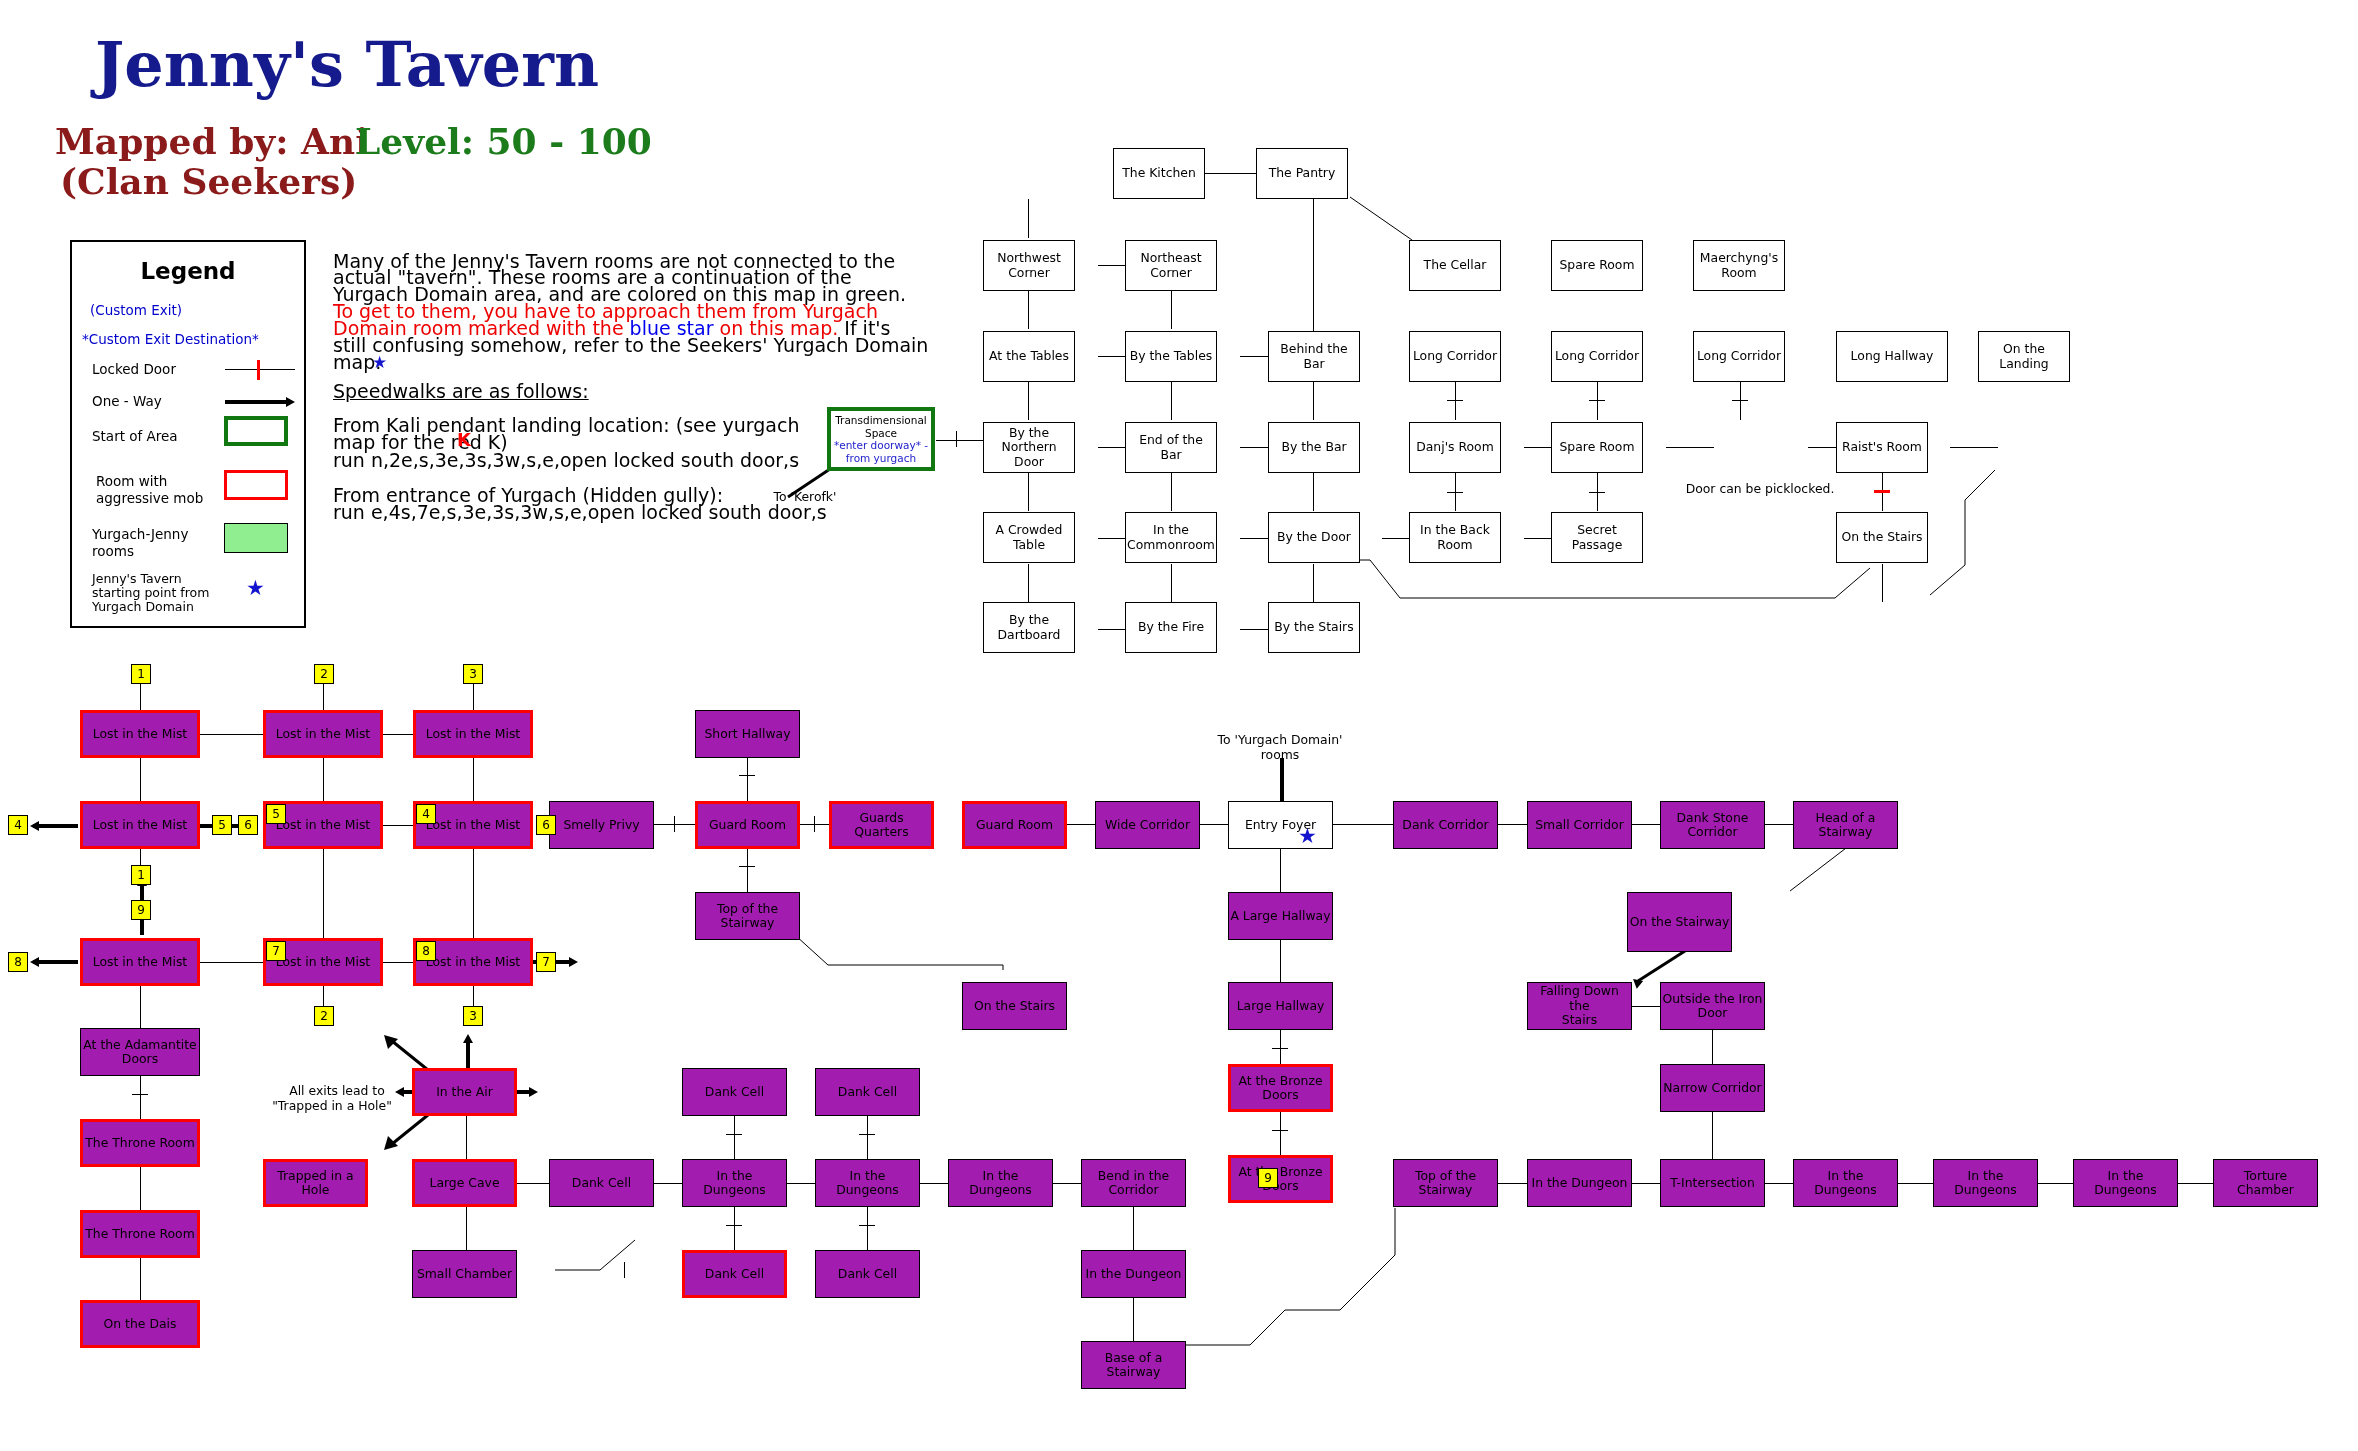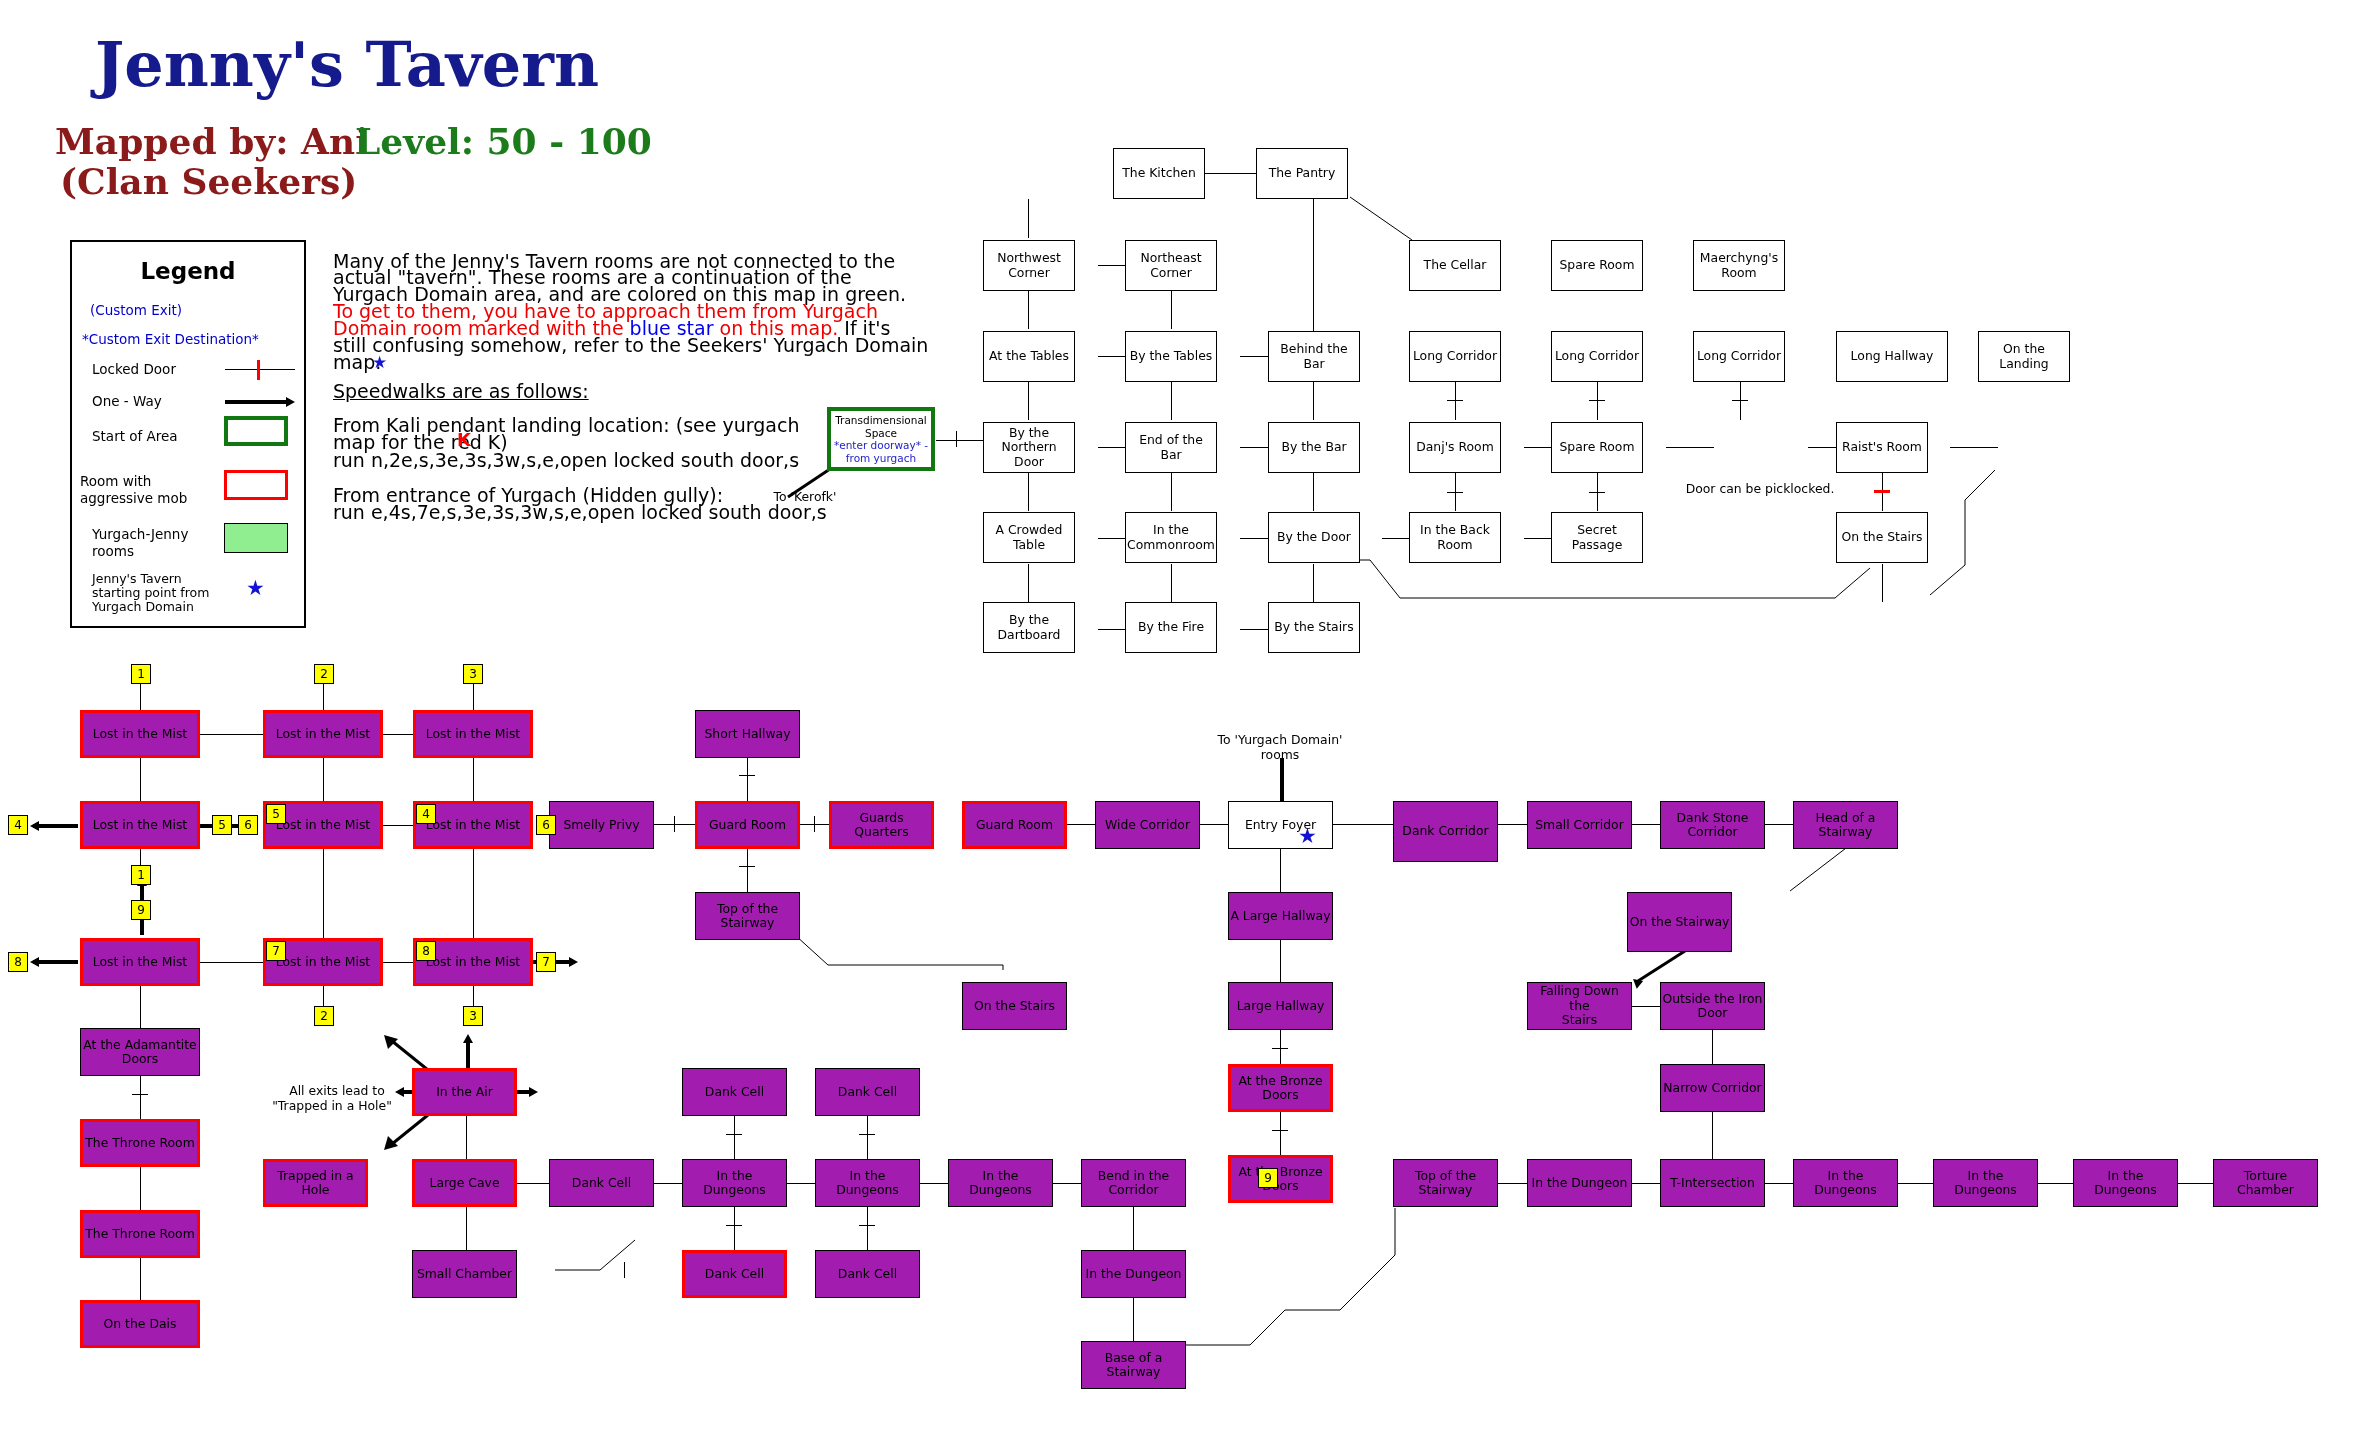--- a/index.html
+++ b/index.html
@@ -207,21 +207,21 @@
   <div class="lg-sym" style="left:225px; top:369px; width:70px; height:1px; background:#000;"></div>
   <div class="lg-sym" style="left:257px; top:360px; width:3px; height:20px; background:#ff0000;"></div>
 
   <div class="legend-row" style="left:92px; top:394px;">One - Way</div>
   <div class="lg-sym" style="left:225px; top:400px; width:62px; height:4px; background:#000;"></div>
   <div class="arrow right" style="left:286px; top:397px;"></div>
 
   <div class="legend-row" style="left:92px; top:429px;">Start of Area</div>
   <div class="lg-sym" style="left:224px; top:416px; width:64px; height:30px; border:4px solid #117711; background:#fff; box-sizing:border-box;"></div>
 
-  <div class="legend-row" style="left:80px; top:473px; line-height:17px;">
+  <div class="legend-row" style="left:96px; top:473px; line-height:17px;">
     <div>Room with</div>
     <div>aggressive mob</div>
   </div>
   <div class="lg-sym" style="left:224px; top:470px; width:64px; height:30px; border:3px solid #ff0000; background:#fff; box-sizing:border-box;"></div>
 
   <div class="legend-row" style="left:92px; top:526px; line-height:17px;">
     <div>Yurgach-Jenny</div>
     <div>rooms</div>
   </div>
   <div class="lg-sym" style="left:224px; top:523px; width:64px; height:30px; border:1px solid #000; background:#90ee90; box-sizing:border-box;"></div>
@@ -423,21 +423,21 @@
   <div class="ln v" style="left:747px; top:758px; height:43px;"></div>
   <div class="door h" style="left:739px; top:775px;"></div>
 
   <div class="room green" style="left:549px; top:801px; width:105px; height:48px;">Smelly Privy</div>
   <div class="room green mob" style="left:695px; top:801px; width:105px; height:48px;">Guard Room</div>
   <div class="room green mob" style="left:829px; top:801px; width:105px; height:48px;">Guards Quarters</div>
   <div class="room green mob" style="left:962px; top:801px; width:105px; height:48px;">Guard Room</div>
   <div class="room green" style="left:1095px; top:801px; width:105px; height:48px;">Wide Corridor</div>
   <div class="room" style="left:1228px; top:801px; width:105px; height:48px;">Entry Foyer</div>
   <div class="star" style="left:1298px; top:826px;">★</div>
-  <div class="room green" style="left:1393px; top:801px; width:105px; height:61px;">Dank Corridor</div>
+  <div class="room green" style="left:1393px; top:801px; width:105px; height:48px;">Dank Corridor</div>
   <div class="room green" style="left:1527px; top:801px; width:105px; height:48px;">Small Corridor</div>
   <div class="room green" style="left:1660px; top:801px; width:105px; height:48px;">Dank Stone Corridor</div>
   <div class="room green" style="left:1793px; top:801px; width:105px; height:48px;">Head of a Stairway</div>
 
   <div class="ln h" style="left:654px; top:824px; width:41px;"></div>
   <div class="door v" style="left:674px; top:816px;"></div>
   <div class="ln h" style="left:800px; top:824px; width:29px;"></div>
   <div class="door v" style="left:814px; top:816px;"></div>
   <div class="ln h" style="left:1067px; top:824px; width:28px;"></div>
   <div class="ln h" style="left:1200px; top:824px; width:28px;"></div>

